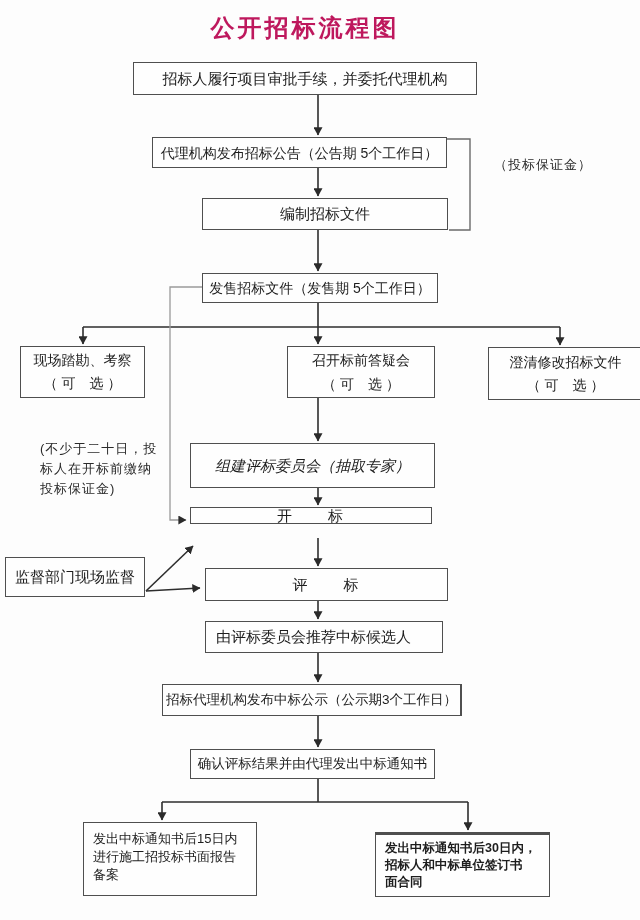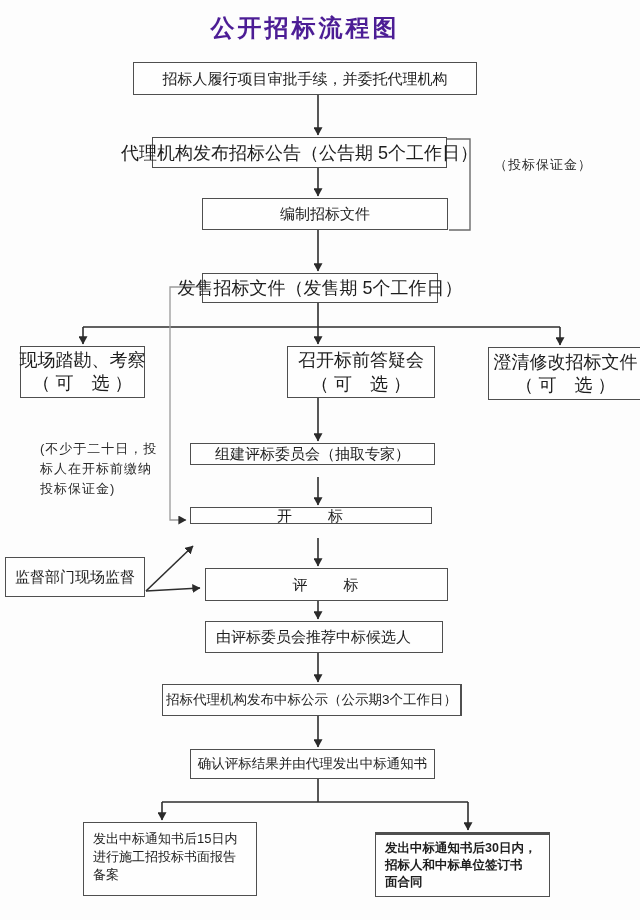--- a/index.html
+++ b/index.html
@@ -4,41 +4,41 @@
 <style>
   html,body{margin:0;padding:0;background:#ffffff;}
   #stage{
     position:relative;width:640px;height:920px;background:#fdfdfd;
     font-family:"Liberation Sans",sans-serif;color:#1d1d1d;overflow:hidden;
   }
   #lines{position:absolute;left:0;top:0;z-index:0;}
   .title{
     position:absolute;left:133px;top:12px;width:344px;height:34px;
     font-size:24px;font-weight:bold;letter-spacing:3px;text-align:center;
-    color:#4c1d95;white-space:pre;
+    color:#be185d;white-space:pre;
   }
   .node{
     position:absolute;box-sizing:border-box;z-index:1;
     border:1.6px solid #4f4f4f;background:#fefefe;
     display:flex;align-items:center;justify-content:center;
-    text-align:center;font-size:18px;line-height:22px;white-space:pre;color:#1d1d1d;
+    text-align:center;font-size:14px;line-height:22px;white-space:pre;color:#1d1d1d;
   }
   .note{
     position:absolute;z-index:1;font-size:13px;line-height:20px;
     letter-spacing:1px;white-space:pre;color:#2a2a2a;
   }
   
   .n-approval  {left:133px;top:62px; width:344px;height:33px;font-size:15px;}
   .n-announce  {left:152px;top:137px;width:295px;height:31px;}
   .n-prepare   {left:202px;top:198px;width:246px;height:32px;font-size:15px;}
   .n-sell      {left:202px;top:273px;width:236px;height:30px;}
   .n-site      {left:20px; top:346px;width:125px;height:52px;line-height:23px;}
   .n-qa        {left:247px;top:346px;width:148px;height:52px;line-height:24px;margin-left:40px;}
   .n-clarify   {left:488px;top:347px;width:155px;height:53px;line-height:23px;}
-  .n-committee {left:190px;top:443px;width:245px;height:22px;font-size:15px;}
+  .n-committee {left:190px;top:443px;width:245px;height:45px;font-size:15px;font-style:italic;}
   .n-open      {left:190px;top:507px;width:242px;height:17px;font-size:15px;letter-spacing:2px;}
   .n-supervise {left:5px;  top:557px;width:140px;height:40px;font-size:15px;}
   .n-eval      {left:205px;top:568px;width:243px;height:33px;font-size:15px;letter-spacing:2px;}
   .n-recommend {left:205px;top:621px;width:238px;height:32px;font-size:15px;
                 justify-content:flex-start;text-align:left;padding-left:10px;}
   .n-publicity {left:162px;top:684px;width:300px;height:32px;font-size:13.5px;border-right-width:2.5px;}
   .n-confirm   {left:190px;top:749px;width:245px;height:30px;font-size:13.5px;}
   .n-filing    {left:83px; top:822px;width:174px;height:74px;font-size:13px;line-height:18px;
                 justify-content:flex-start;align-items:flex-start;text-align:left;padding:7px 0 0 9px;}
   .n-contract  {left:375px;top:832px;width:175px;height:65px;font-size:12.5px;line-height:17px;

